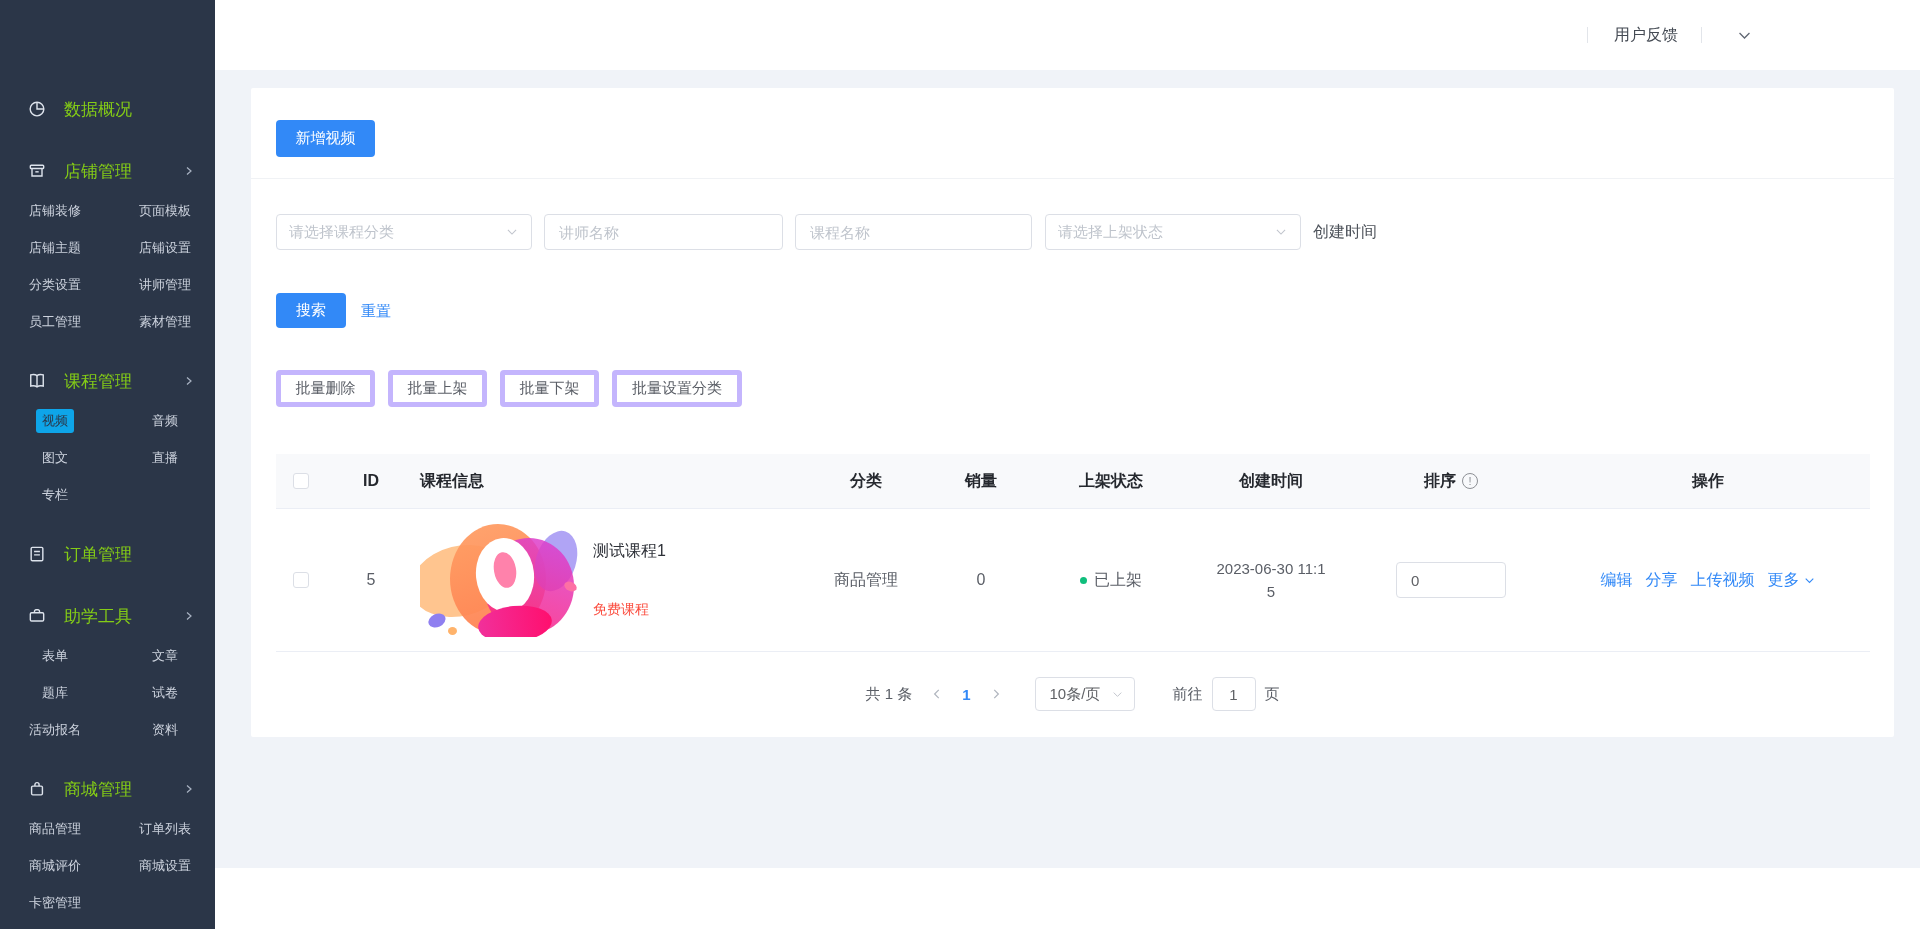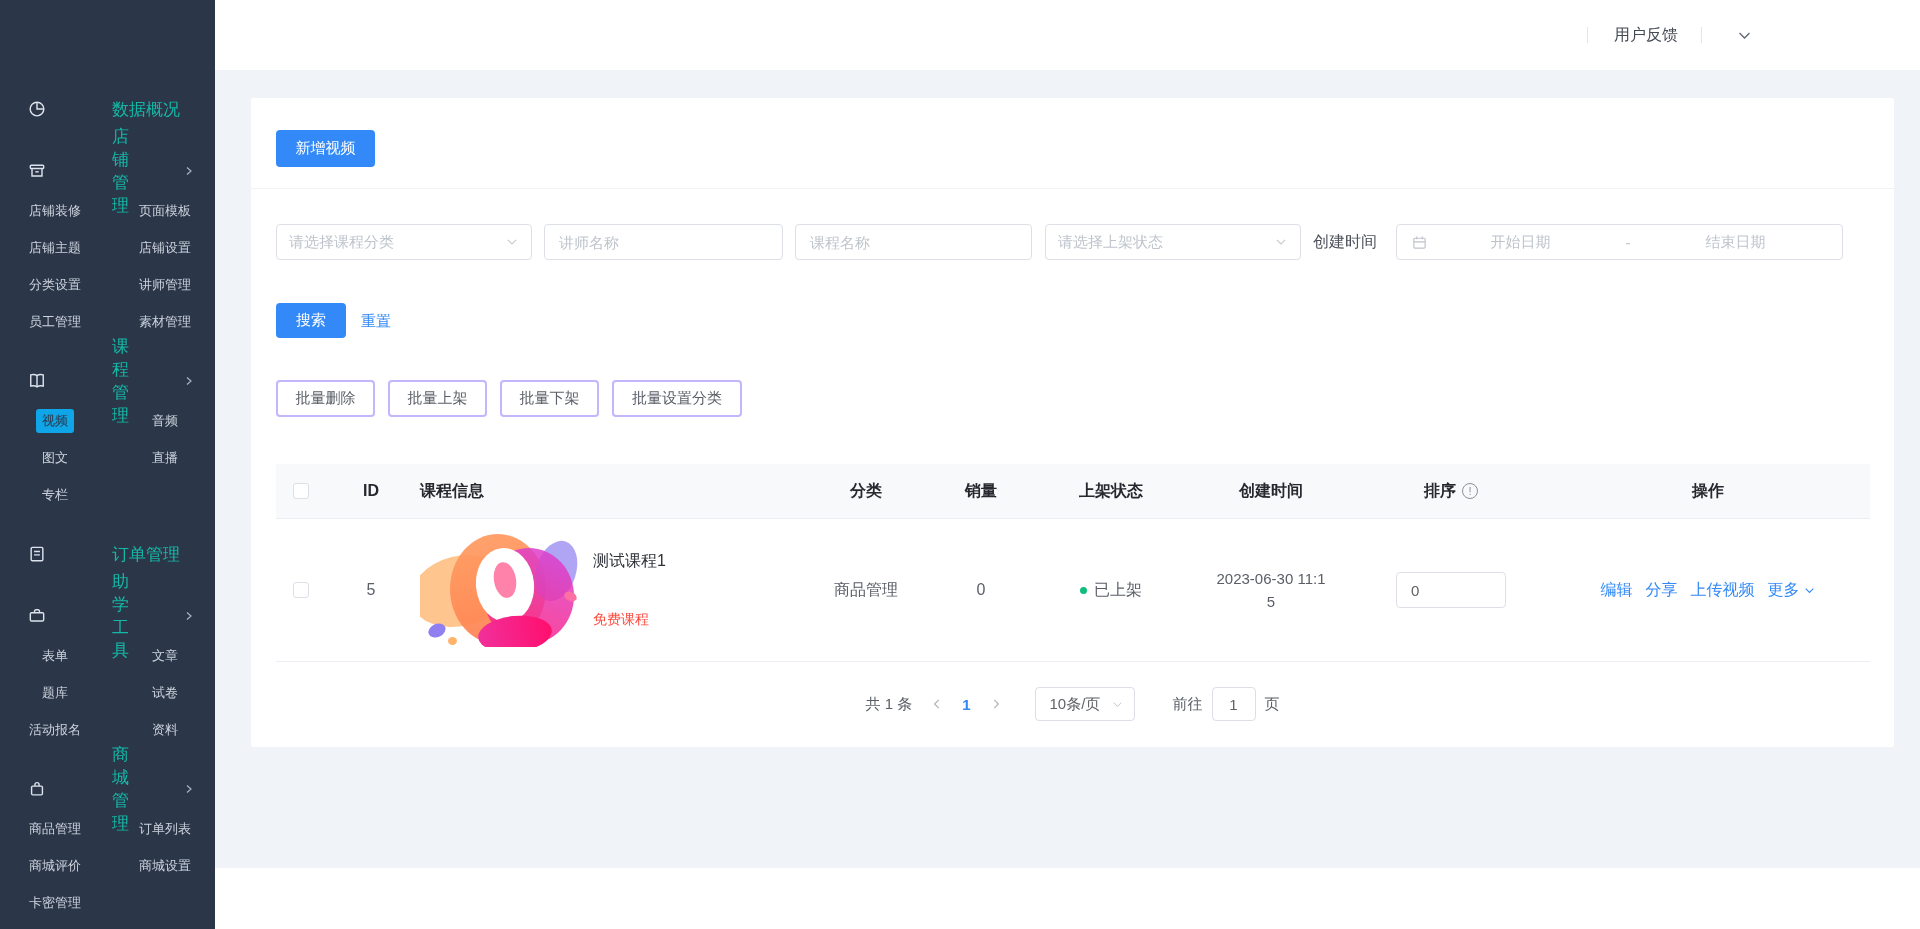--- a/index.html
+++ b/index.html
@@ -3,42 +3,42 @@
 <meta charset="utf-8">
 <style>
   * { margin:0; padding:0; box-sizing:border-box; }
   html,body { width:1920px; height:929px; }
   body { position:relative; overflow:hidden; background:#fff; font-family:"Liberation Sans","DejaVu Sans",sans-serif; }
   svg { display:block; }
 
   
   .sidebar { position:absolute; left:0; top:0; width:215px; height:929px; background:#2b3648; padding-top:88px; }
   .sb-group { margin-bottom:20px; }
-  .sb-title { display:flex; align-items:center; height:42px; padding:0 20px 0 27px; color:#14b8a6; font-size:17px; cursor:pointer;gap:48px; }
+  .sb-title { display:flex; align-items:center; height:42px; padding:0 20px 0 27px; color:#84cc16; font-size:17px; cursor:pointer; }
   .sb-icon { width:20px; height:20px; margin-right:17px; color:#dde3ec; flex:none; }
   .sb-chevron { margin-left:auto; width:12px; height:12px; color:#a9b3c3; flex:none; }
   .sb-items { display:grid; grid-template-columns:110px 110px; }
   .sb-item { height:37px; display:flex; align-items:center; justify-content:center; cursor:pointer; }
   .sb-item-text { color:#ccd2dd; font-size:13px; padding:3px 6px; border-radius:3px; }
   .sb-item.active .sb-item-text { background:#0ea5e9; color:#2b3648; }
 
   
   .topbar { position:absolute; left:215px; top:0; width:1705px; height:84px; background:#fff; }
   .topbar-right { position:absolute; right:167px; top:0; height:70px; display:flex; align-items:center; }
   .tb-divider { width:1px; height:16px; background:#e2e5ea; }
   .tb-feedback { font-size:16px; color:#454b54; margin:0 23px 0 26px; cursor:pointer; }
   .tb-caret { width:17px; height:17px; color:#5f6672; margin-left:34px; cursor:pointer; }
 
   
   .main { position:absolute; left:215px; top:70px; width:1705px; height:798px; background:#f0f3f8; }
-  .card { position:absolute; left:36px; top:28px; width:1643px; height:649px; background:#fff; border-radius:2px; }
+  .card { position:absolute; left:36px; top:18px; width:1643px; height:649px; background:#fff; border-radius:2px; }
 
   .btn { display:inline-flex; align-items:center; justify-content:center; border-radius:4px; font-size:15px; cursor:pointer; font-family:inherit; }
   .btn-primary { background:#3289f7; color:#fff; border:none; }
-  .btn-plain { background:#fff; color:#5a5e66; border:2px solid #c4b5fd; }
+  .btn-plain { background:#fff; color:#5a5e66; border:5px solid #c4b5fd; }
 
   .add-btn { position:absolute; left:25px; top:32px; width:99px; height:37px; }
   .card-divider { position:absolute; left:0; top:90px; width:100%; height:1px; background:#f0f2f5; }
 
   .filters { position:absolute; left:0; top:126px; width:100%; height:36px; }
   .f-box { position:absolute; top:0; height:36px; border:1px solid #dcdfe6; border-radius:4px; background:#fff; display:flex; align-items:center; font-size:15px; }
   .f-select { padding:0 12px; color:#bfc4cc; cursor:pointer; }
   .f-select .sel-caret { margin-left:auto; width:14px; height:14px; color:#c0c4cc; }
   .f-input { padding:0 14px; }
   .f-input input { border:none; outline:none; width:100%; font-size:15px; color:#606266; font-family:inherit; background:transparent; }
@@ -325,31 +325,20 @@
       </div>
       <div class="f-box f-select f-sel-status">
         <span>请选择上架状态</span>
         <span class="sel-caret">
           <svg viewBox="0 0 24 24" fill="none" stroke="currentColor" stroke-width="1.8">
               <path d="M5 8.5 l7 7 7-7"></path>
             </svg>
         </span>
       </div>
       <span class="f-label">创建时间</span>
-      <div class="f-box f-daterange">
-        <span class="cal-icon">
-          <svg viewBox="0 0 24 24" fill="none" stroke="currentColor" stroke-width="1.7">
-              <rect x="4" y="6" width="16" height="14" rx="1.5"></rect>
-              <path d="M8 3.5 v4 M16 3.5 v4 M4 11 h16"></path>
-            </svg>
-        </span>
-        <span class="d-part">开始日期</span>
-        <span class="d-sep">-</span>
-        <span class="d-part">结束日期</span>
-      </div>
     </div>
 
     <button class="btn btn-primary search-btn">搜索</button>
     <span class="reset-link">重置</span>
 
     <div class="batch">
       <button class="btn btn-plain b-del">批量删除</button>
       <button class="btn btn-plain b-on">批量上架</button>
       <button class="btn btn-plain b-off">批量下架</button>
       <button class="btn btn-plain b-cat">批量设置分类</button>

